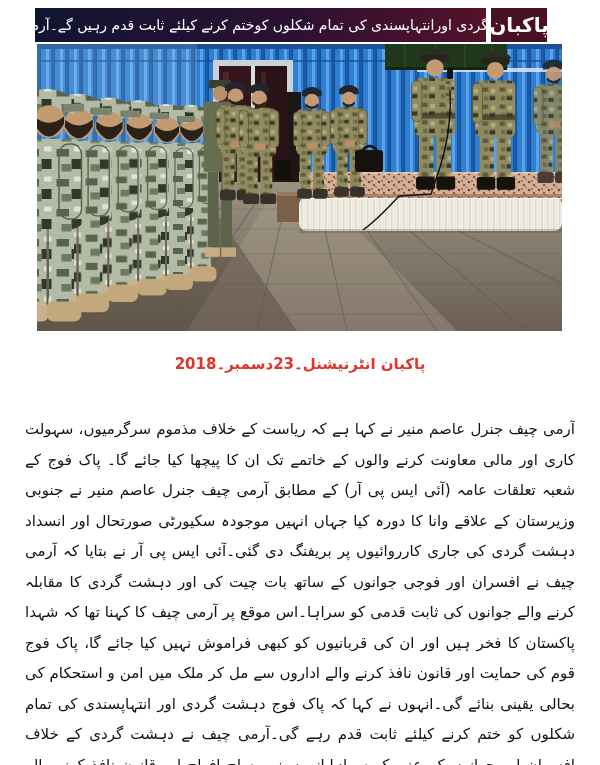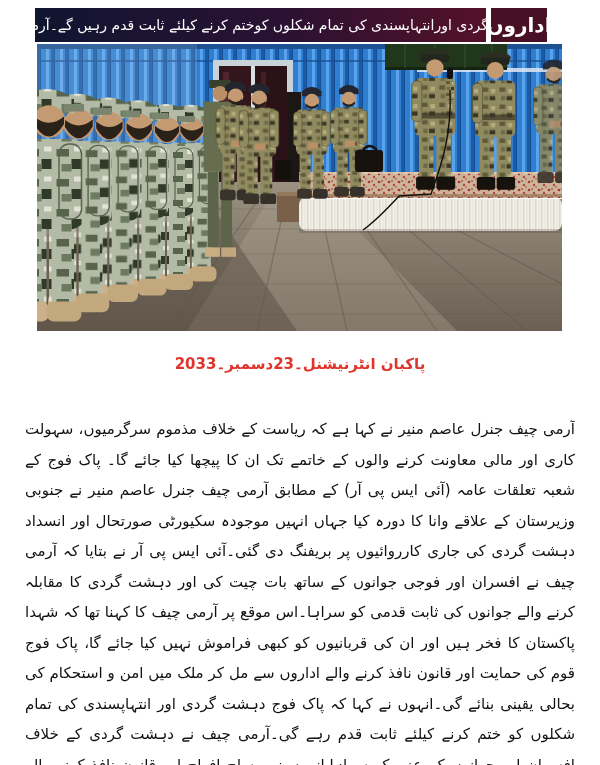--- a/index.html
+++ b/index.html
@@ -38,21 +38,21 @@
   }
 </style>
 </head>
 <body>
 
 <div class="page">
 
   <div class="header-bar">
     <div class="headline-box">دہشت گردی اورانتہاپسندی کی تمام شکلوں کوختم کرنے کیلئے ثابت قدم رہیں گے۔آرمی چیف</div>
     <div class="header-divider"></div>
-    <div class="brand-box">اداروں</div>
+    <div class="brand-box">پاکبان</div>
   </div>
 
   <div class="photo">
     <svg width="525" height="287" viewBox="0 0 525 287" xmlns="http://www.w3.org/2000/svg">
       <defs>
         <pattern id="wallp" width="14" height="20" patternUnits="userSpaceOnUse">
           <rect width="14" height="20" fill="#2e7ed2"></rect>
           <rect width="3" height="20" fill="#1b5aa6"></rect>
           <rect x="9" width="3" height="20" fill="#5aa3ea"></rect>
           <rect x="3" width="1" height="20" fill="#174e92"></rect>
@@ -229,17 +229,17 @@
           <path d="M413,46 C415,92 404,122 394,150 L362,152 Q340,176 326,186" stroke="#14120f" stroke-width="1.4" fill="none"></path>
         </g>
         <use href="#solO" transform="translate(427,8) scale(1.42)"></use>
         <g opacity="0.9">
           <use href="#solF" transform="translate(487,12) scale(1.35)"></use>
         </g>
       </g>
     </svg>
   </div>
 
-  <div class="caption">پاکبان انٹرنیشنل۔23دسمبر۔2033</div>
+  <div class="caption">پاکبان انٹرنیشنل۔23دسمبر۔2018</div>
 
   <p class="body-text">آرمی چیف جنرل عاصم منیر نے کہا ہے کہ ریاست کے خلاف مذموم سرگرمیوں، سہولت کاری اور مالی معاونت کرنے والوں کے خاتمے تک ان کا پیچھا کیا جائے گا۔ پاک فوج کے شعبہ تعلقات عامہ (آئی ایس پی آر) کے مطابق آرمی چیف جنرل عاصم منیر نے جنوبی وزیرستان کے علاقے وانا کا دورہ کیا جہاں انہیں موجودہ سکیورٹی صورتحال اور انسداد دہشت گردی کی جاری کارروائیوں پر بریفنگ دی گئی۔آئی ایس پی آر نے بتایا کہ آرمی چیف نے افسران اور فوجی جوانوں کے ساتھ بات چیت کی اور دہشت گردی کا مقابلہ کرنے والے جوانوں کی ثابت قدمی کو سراہا۔اس موقع پر آرمی چیف کا کہنا تھا کہ شہدا پاکستان کا فخر ہیں اور ان کی قربانیوں کو کبھی فراموش نہیں کیا جائے گا، پاک فوج قوم کی حمایت اور قانون نافذ کرنے والے اداروں سے مل کر ملک میں امن و استحکام کی بحالی یقینی بنائے گی۔انہوں نے کہا کہ پاک فوج دہشت گردی اور انتہاپسندی کی تمام شکلوں کو ختم کرنے کیلئے ثابت قدم رہے گی۔آرمی چیف نے دہشت گردی کے خلاف افسران اور جوانوں کے عزم کو سراہا،انہوں نے مسلح افواج اور قانون نافذ کرنے والے اداروں کے جوانوں کو قوم کے حقیقی ہیرو قرار دیا اور کہا کہ مسلح افواج اور قانون نافذ کرنے والے اداروں کے جوانوں کی بہادری پورے ملک کو متاثر کرتی ہے۔جنرل عاصم منیر نے فتنہ الخوارج کے تعاقب کیلئے پاک فوج کے عزم کا اعادہ کیا اور کہا کہ ریاست کے خلاف مذموم سرگرمیوں،سہولت کاری اور مالی معاونت کرنے والوں کے خاتمے تک ان کا پیچھا کیا جائے گا۔</p>
 
 </div>
 
 </body></html>

